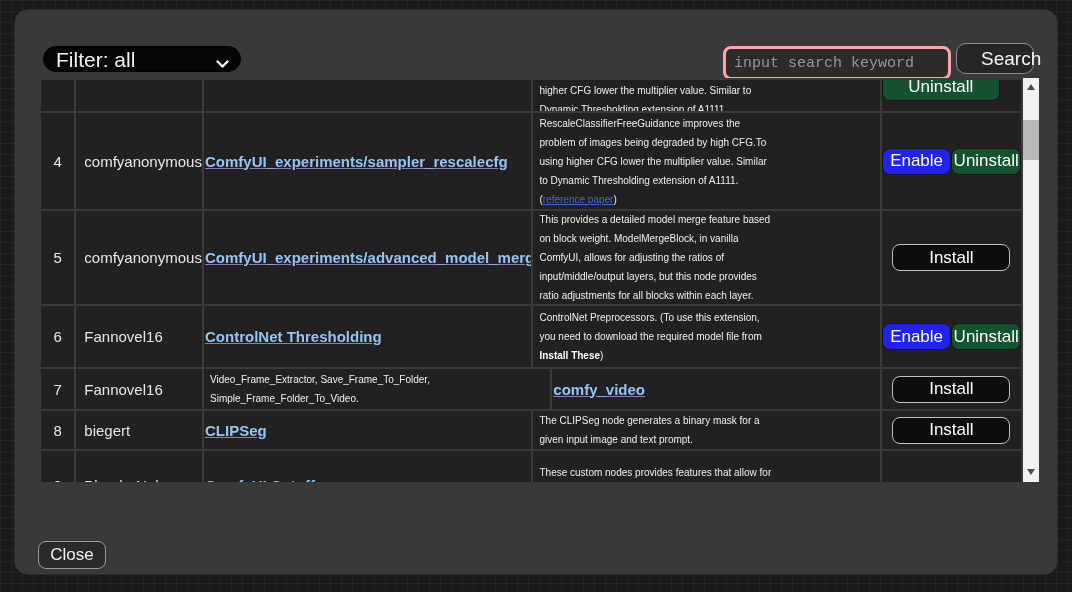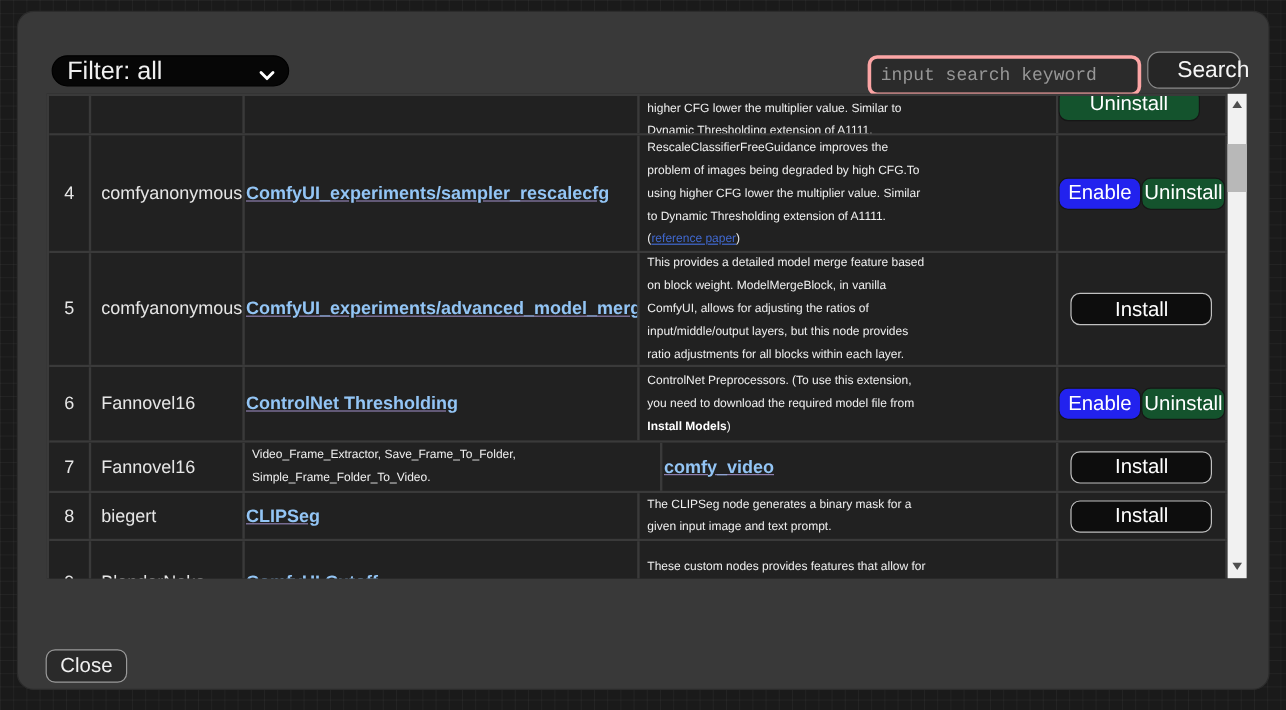--- a/index.html
+++ b/index.html
@@ -169,21 +169,21 @@
 
       <div class="row r6">
         <div class="cell c-num">6</div>
         <div class="cell c-author">Fannovel16</div>
         <div class="cell c-name">
             <a>ControlNet Thresholding</a>
           </div>
         <div class="cell c-desc">
             <p class="desc-text"><span>ControlNet Preprocessors. (To use this extension,
 you need to download the required model file from
-</span><b>Install Models</b><span>)</span></p>
+</span><b>Install These</b><span>)</span></p>
           </div>
         <div class="cell c-act">
           <button class="btn enable">Enable</button>
           <button class="btn uninstall">Uninstall</button>
         </div>
       </div>
 
       <div class="row r7">
         <div class="cell c-num">7</div>
         <div class="cell c-author">Fannovel16</div>

